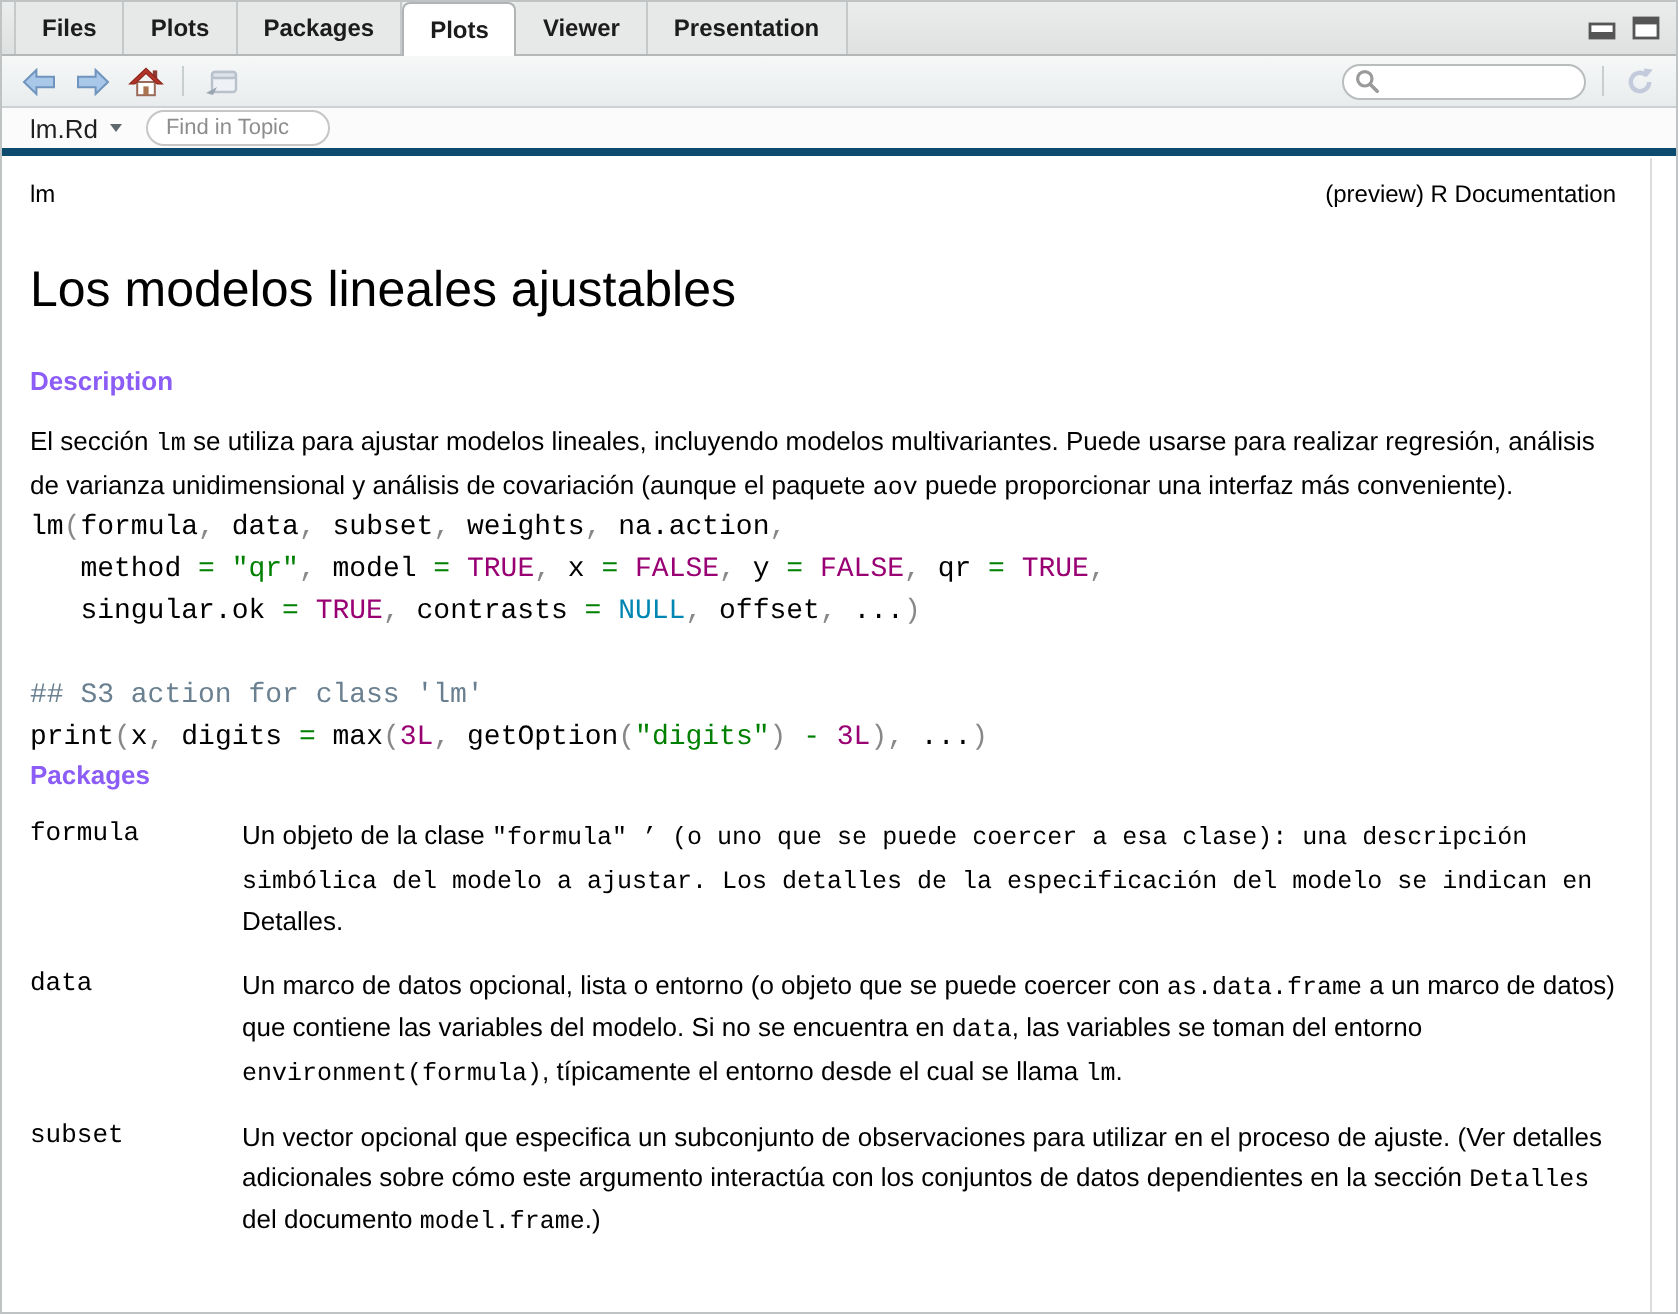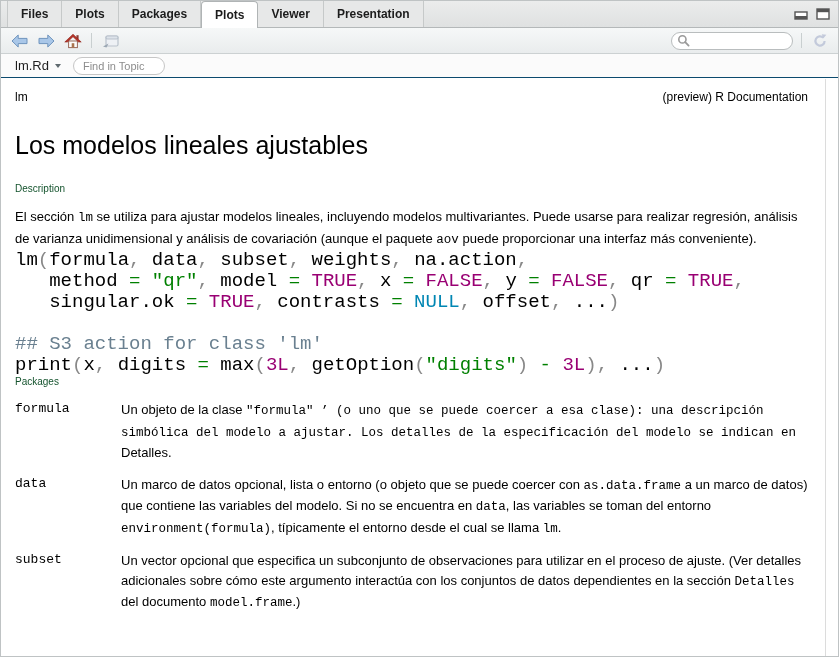--- a/index.html
+++ b/index.html
@@ -31,45 +31,45 @@
   .tb-sep { width:1px; height:15px; background:#c9cfd0; margin:0 1px; }
   .search-wrap { margin-left:auto; display:flex; align-items:center; gap:7px; }
   .search-box { width:122px; height:18px; border:1px solid #b9bdbe;
                 border-radius:10px; background:#fff; display:flex;
                 align-items:center; padding:0 5px; }
   .search-box input { border:none; outline:none; flex:1; font-size:11px;
                       min-width:0; background:transparent;
                       font-family:"Liberation Sans", sans-serif; }
 
   
-  .topicbar { height:24px; background:#fbfbfb; border-bottom:1px solid #0c4a6e;
+  .topicbar { height:24px; background:#fbfbfb; border-bottom:4px solid #0c4a6e;
               display:flex; align-items:center; padding:0 8px 0 14px; gap:12px; }
   .topic-label { font-size:13px; color:#1f1f1f; display:flex; align-items:center;
                  gap:6px; cursor:pointer; }
   .caret { width:0; height:0; border-left:3.5px solid transparent;
            border-right:3.5px solid transparent; border-top:4.5px solid #5f6a6f; }
   .find-input { width:92px; height:18px; border:1px solid #c6c6c6;
                 border-radius:9px; font-size:11px; padding:0 9px; color:#333;
                 outline:none; font-family:"Liberation Sans", sans-serif; }
   .find-input::placeholder { color:#8d8d8d; }
 
   
   .content { position:relative; height:579px; background:#fff;
              padding:12px 30px 0 14px; overflow:hidden; font-size:13px;
              color:#000; }
   .scroll-gutter { position:absolute; top:78px; right:0; bottom:0; width:13px;
                    background:#fff; border-left:1px solid #dcdcdc; z-index:5; }
   .doc-header { display:flex; justify-content:space-between; font-size:12px;
                 color:#000; margin-bottom:27px; }
   h2.title { font-size:25px; font-weight:400; color:#000; margin:0 0 23px 0; }
-  h3.sec { font-size:10px; font-weight:400; color:#14532d; margin:0 0 13px 0; }
+  h3.sec { font-size:13px; font-weight:700; color:#8b5cf6; margin:0 0 13px 0; }
   .gap-sec { margin-top:21px; }
   p.rich { line-height:19.5px; margin:0 0 0 0; max-width:806px; }
   .mono { font-family:"Liberation Mono", monospace; font-size:12.5px; }
-  .codeblock { font-family:"Liberation Mono", monospace; font-size:19px;
+  .codeblock { font-family:"Liberation Mono", monospace; font-size:14px;
                margin:0; }
   .code-line { min-height:21px; line-height:21px; white-space:pre; }
   .args { margin-top:3px; }
   .arg-row { display:flex; margin-bottom:12px; }
   .arg-term { flex:0 0 106px; font-family:"Liberation Mono", monospace;
               font-size:13px; padding-top:1px; }
   .arg-desc { flex:1; line-height:19.5px; }
 </style>
 </head>
 <body>

